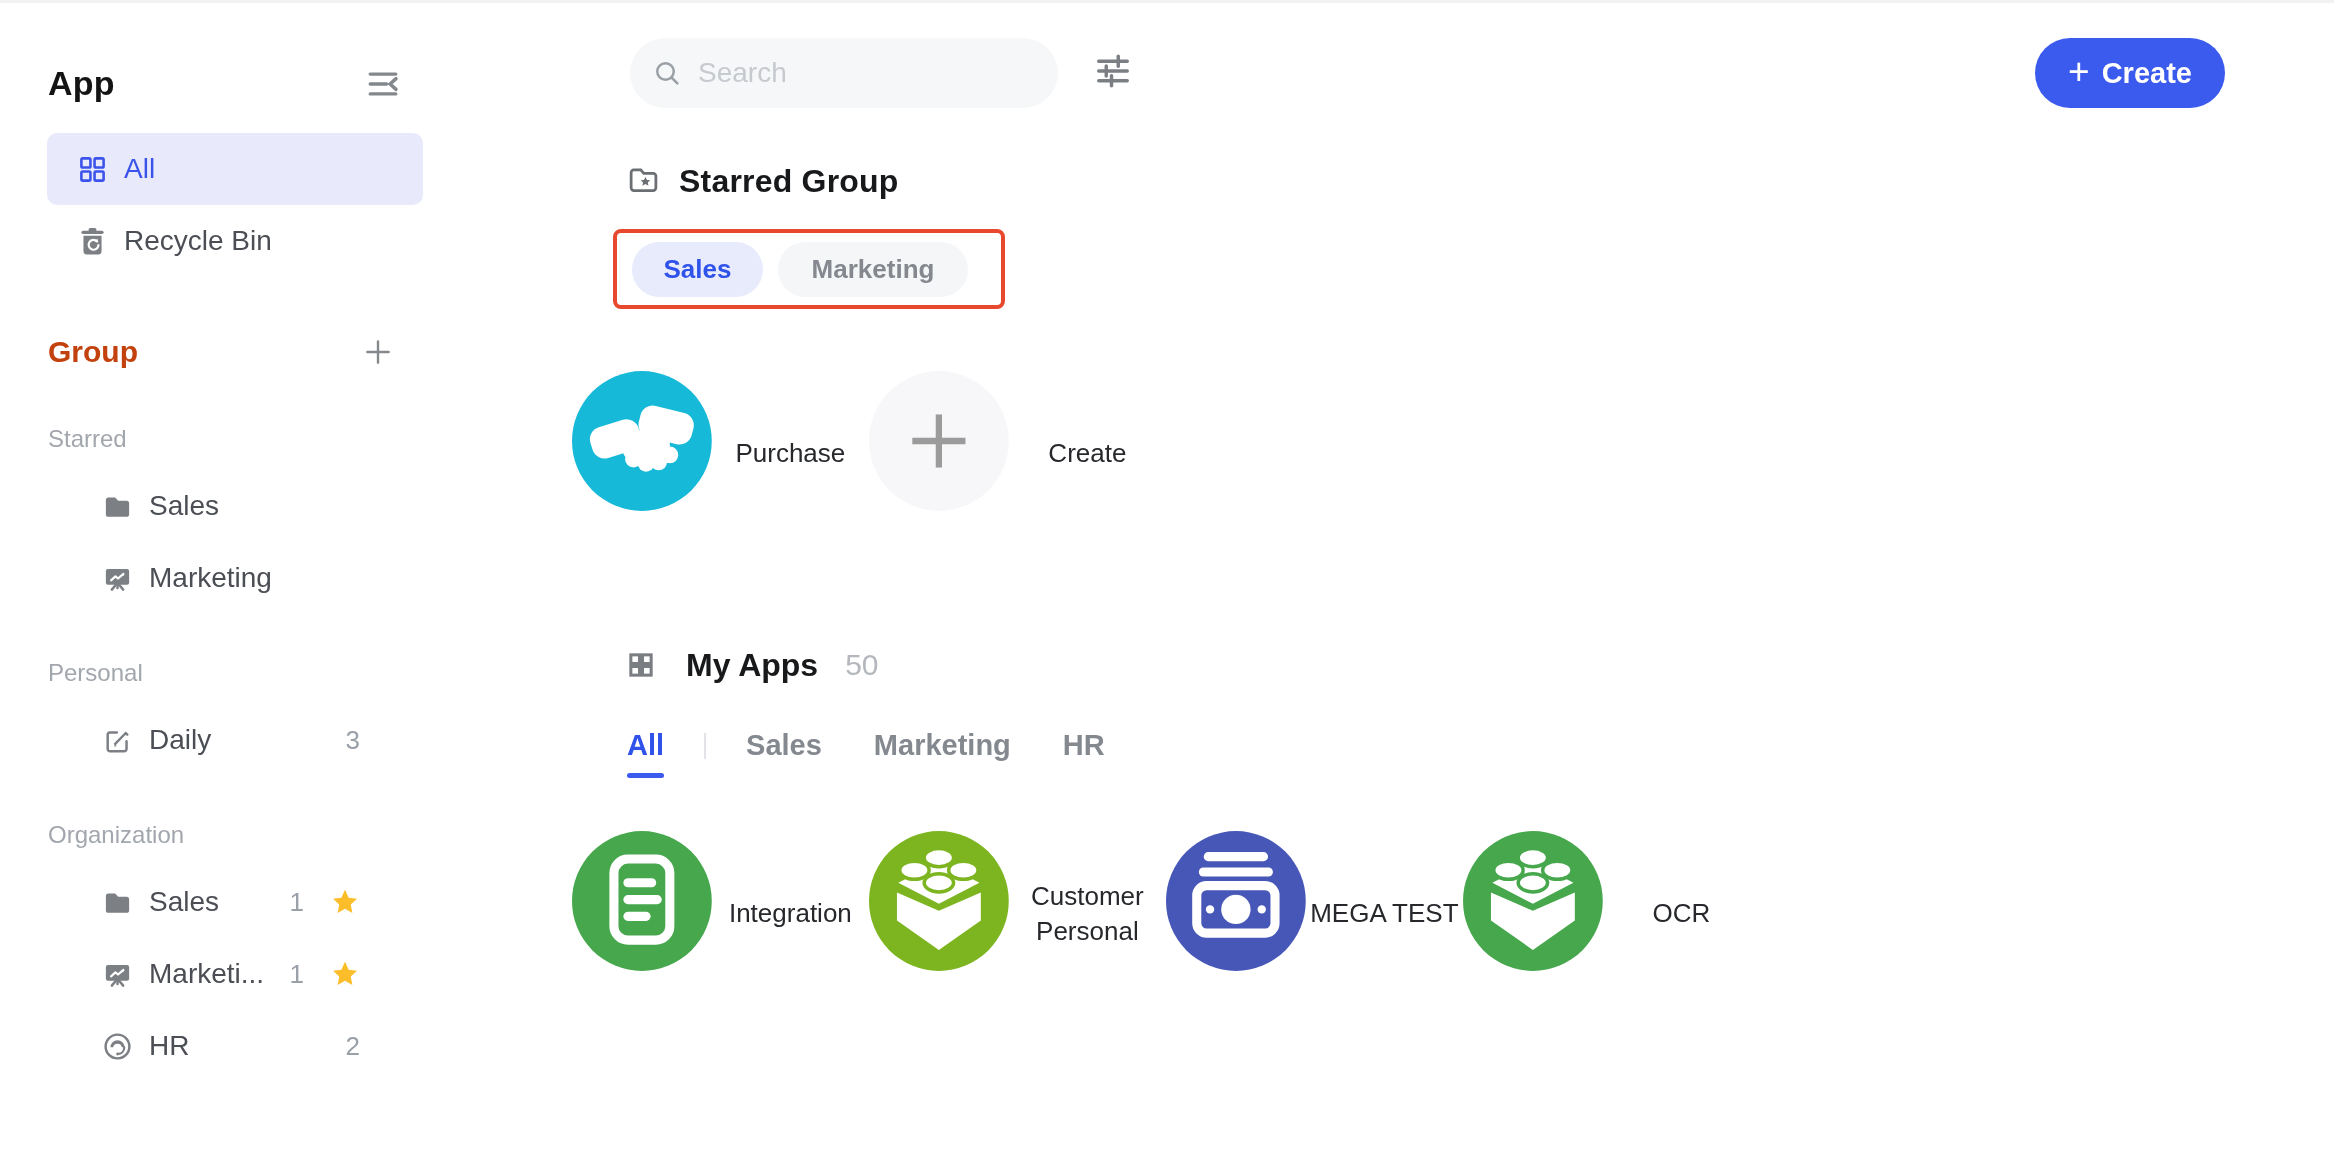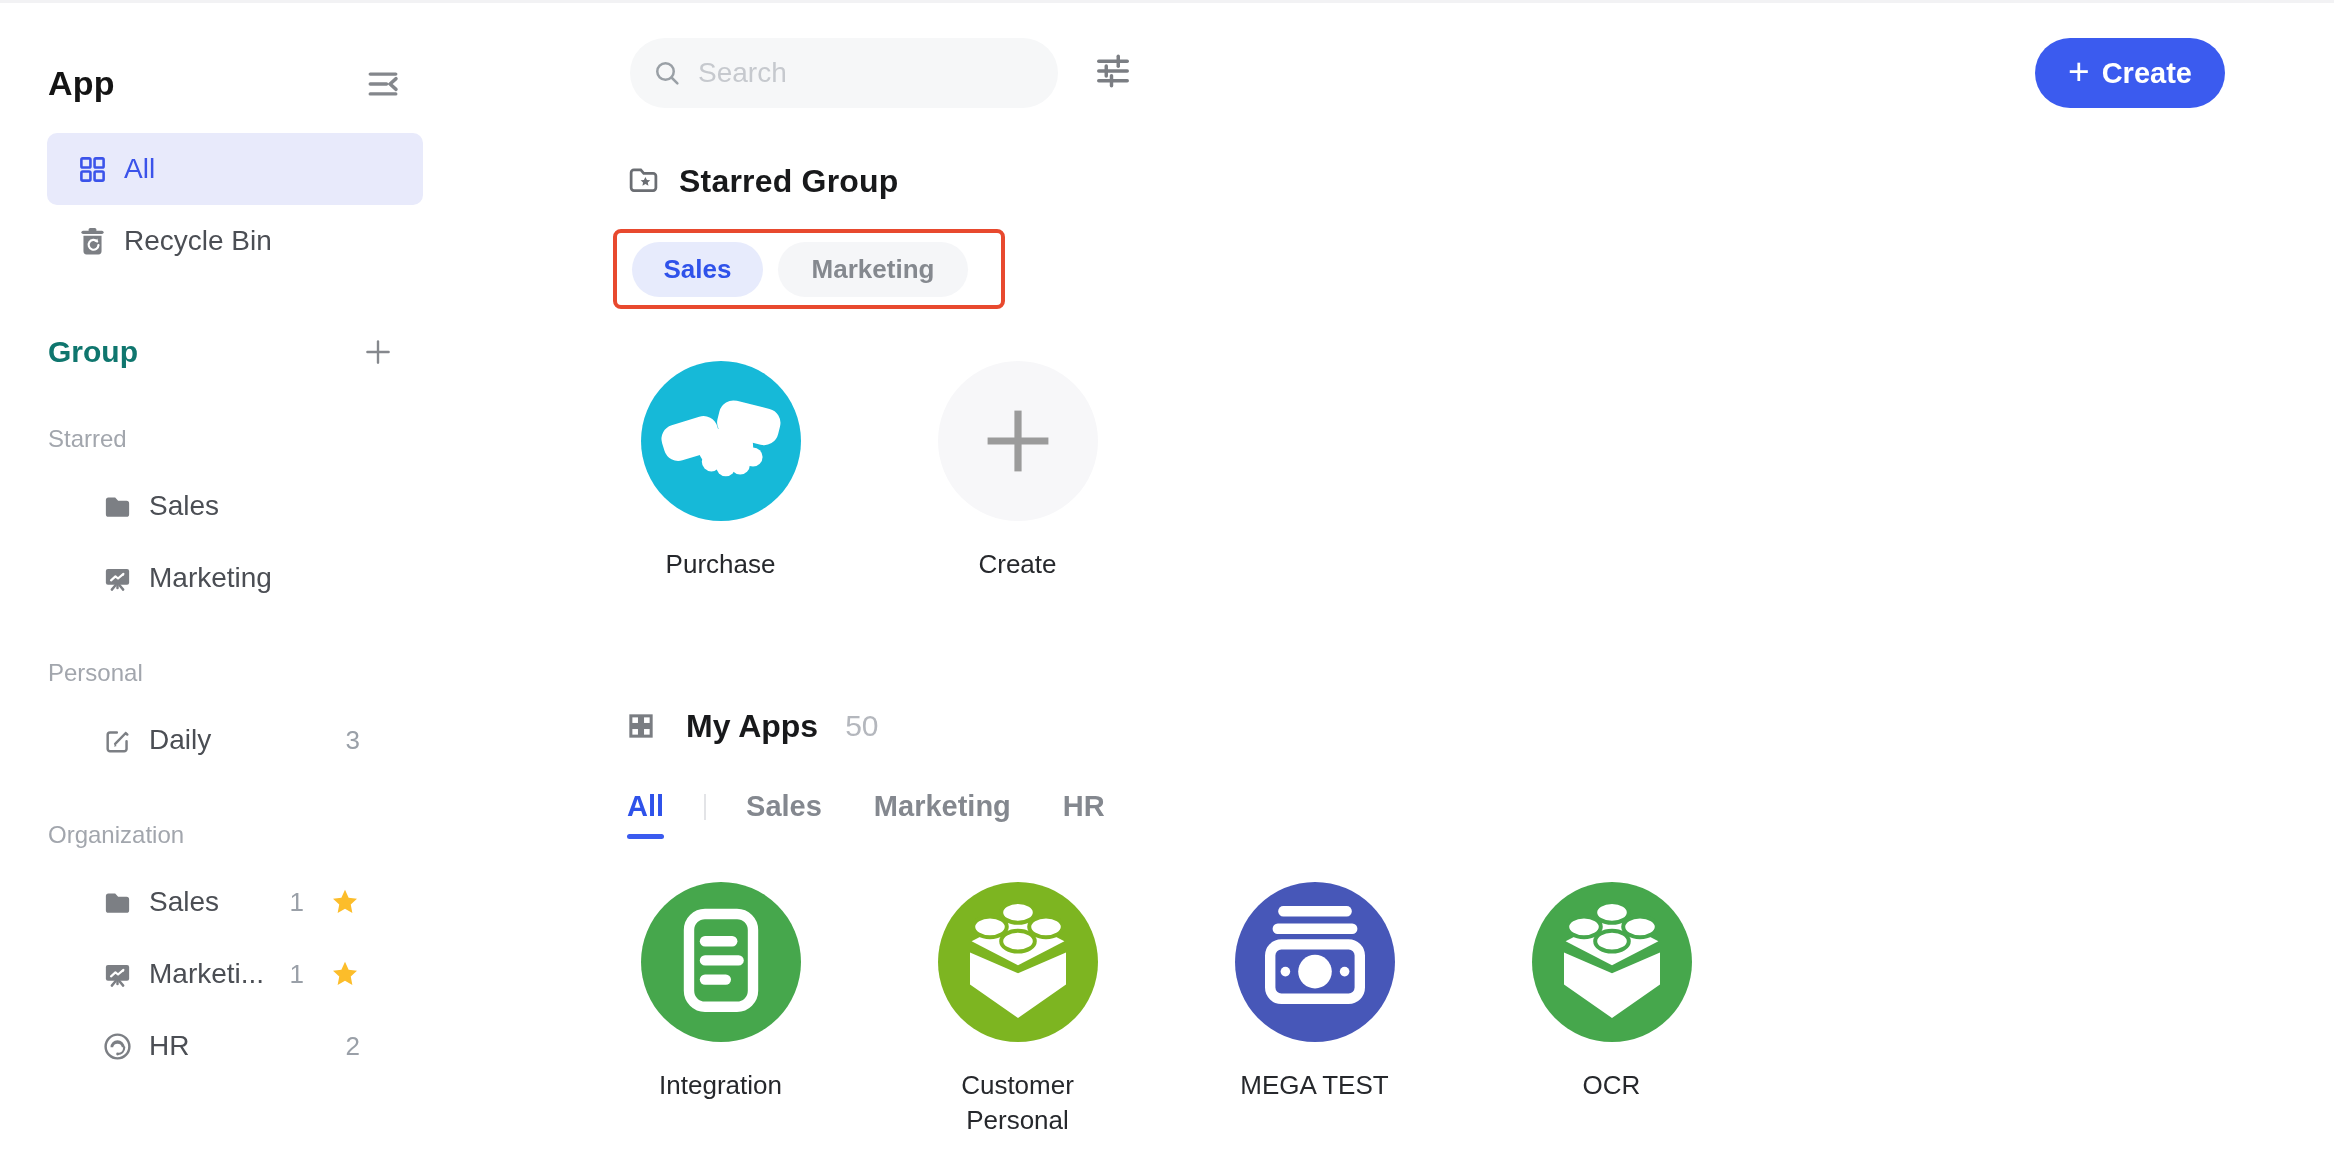--- a/index.html
+++ b/index.html
@@ -19,21 +19,21 @@
   .nav-row{width:376px;margin-left:47px;height:72px;display:flex;align-items:center;
     border-radius:10px;padding:0 63px 0 30px;box-sizing:border-box;
     font-size:28px;color:#4b4e54;cursor:pointer;}
   .nav-row .ric{width:31px;height:31px;margin-right:16px;flex:0 0 31px;}
   .nav-row.active{background:#e8eafb;color:#3b53ea;}
   .nav-row.child{padding-left:55px;}
   .nav-label{flex:1 1 auto;white-space:nowrap;overflow:hidden;}
   .nav-count{font-size:26px;color:#9aa0a8;}
   .star-ic{width:30px;height:30px;margin-left:26px;flex:0 0 30px;}
   .group-head{margin:58px 62px 0 48px;display:flex;justify-content:space-between;align-items:center;}
-  .group-title{font-size:30px;font-weight:700;color:#0f766e;text-align:right;}
+  .group-title{font-size:30px;font-weight:700;color:#c2410c;text-align:right;}
   .plus-ic{width:30px;height:30px;cursor:pointer;}
   .sec-label{margin:0 0 0 48px;font-size:24px;color:#a2a6ad;}
   .sec-starred{margin-top:56px;}
   .sec-gap{margin-top:45px;}
   .sec-rows{margin-top:17px;}
 
   
   .main{position:absolute;left:627px;top:3px;right:0;height:1163px;}
   .topbar{position:relative;height:108px;}
   .search{position:absolute;left:3px;top:35px;width:428px;height:70px;border-radius:35px;
@@ -59,21 +59,21 @@
     border:4px solid #e8492e;border-radius:8px;display:flex;align-items:center;
     padding-left:15px;gap:15px;}
   .pill{height:55px;border-radius:28px;display:flex;align-items:center;justify-content:center;
     font-size:26px;font-weight:700;cursor:pointer;}
   .pill.active{width:131px;background:#e7ebfc;color:#2f52ea;}
   .pill.inactive{width:190px;background:#f5f6f8;color:#85898f;}
 
   .apps-row{display:flex;margin-left:-55px;}
   .apps-row.row1{margin-top:52px;}
   .apps-row.row2{margin-top:44px;}
-  .app-item{width:297px;display:flex;flex-direction:column;align-items:center;cursor:pointer;}
+  .app-item{width:297px;display:flex;align-items:center;cursor:pointer;justify-content:space-between;}
   .app-circle{width:160px;height:160px;}
   .app-label{margin-top:26px;font-size:26px;color:#26282c;text-align:center;width:180px;line-height:1.35;}
 
   .myapps-header{margin-top:126px;display:flex;align-items:center;gap:16px;height:36px;}
   .myapps-header svg{width:28px;height:28px;}
   .myapps-header h2{font-size:32px;font-weight:700;color:#18191b;margin:15px;}
 
   .tabs{margin-top:46px;display:flex;align-items:flex-start;font-size:29px;font-weight:700;color:#84888f;height:48px;}
   .tab{margin-right:52px;position:relative;padding-bottom:16px;cursor:pointer;}
   .tab.active{color:#2f52ea;margin-right:40px;}

